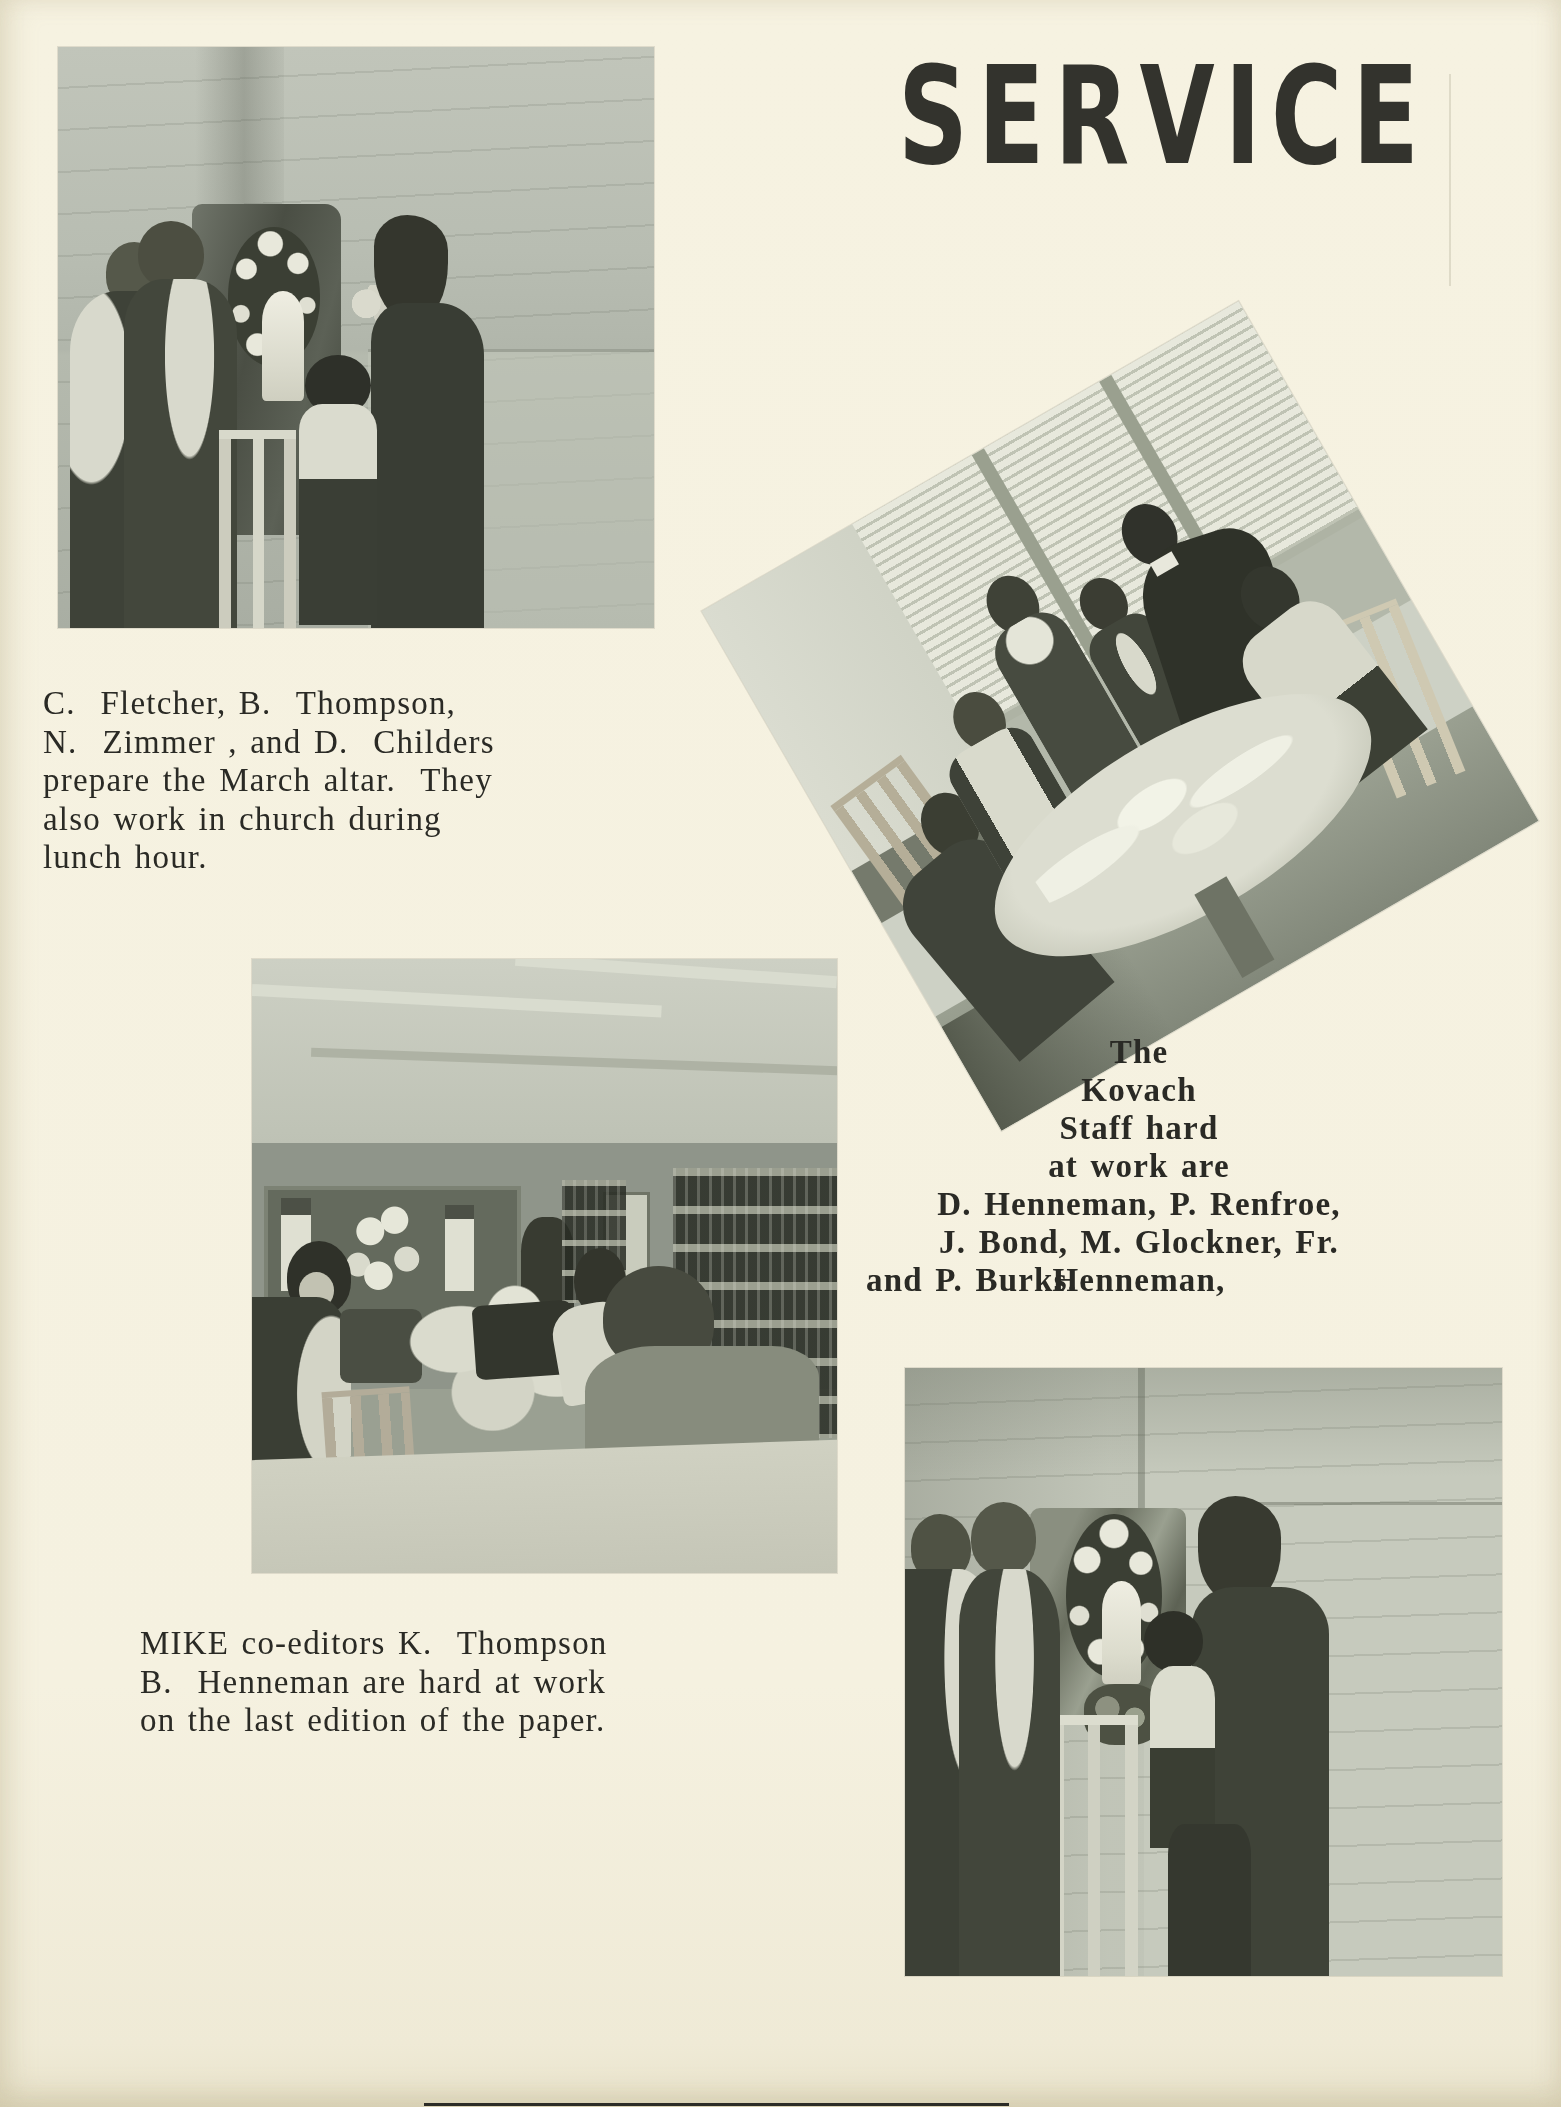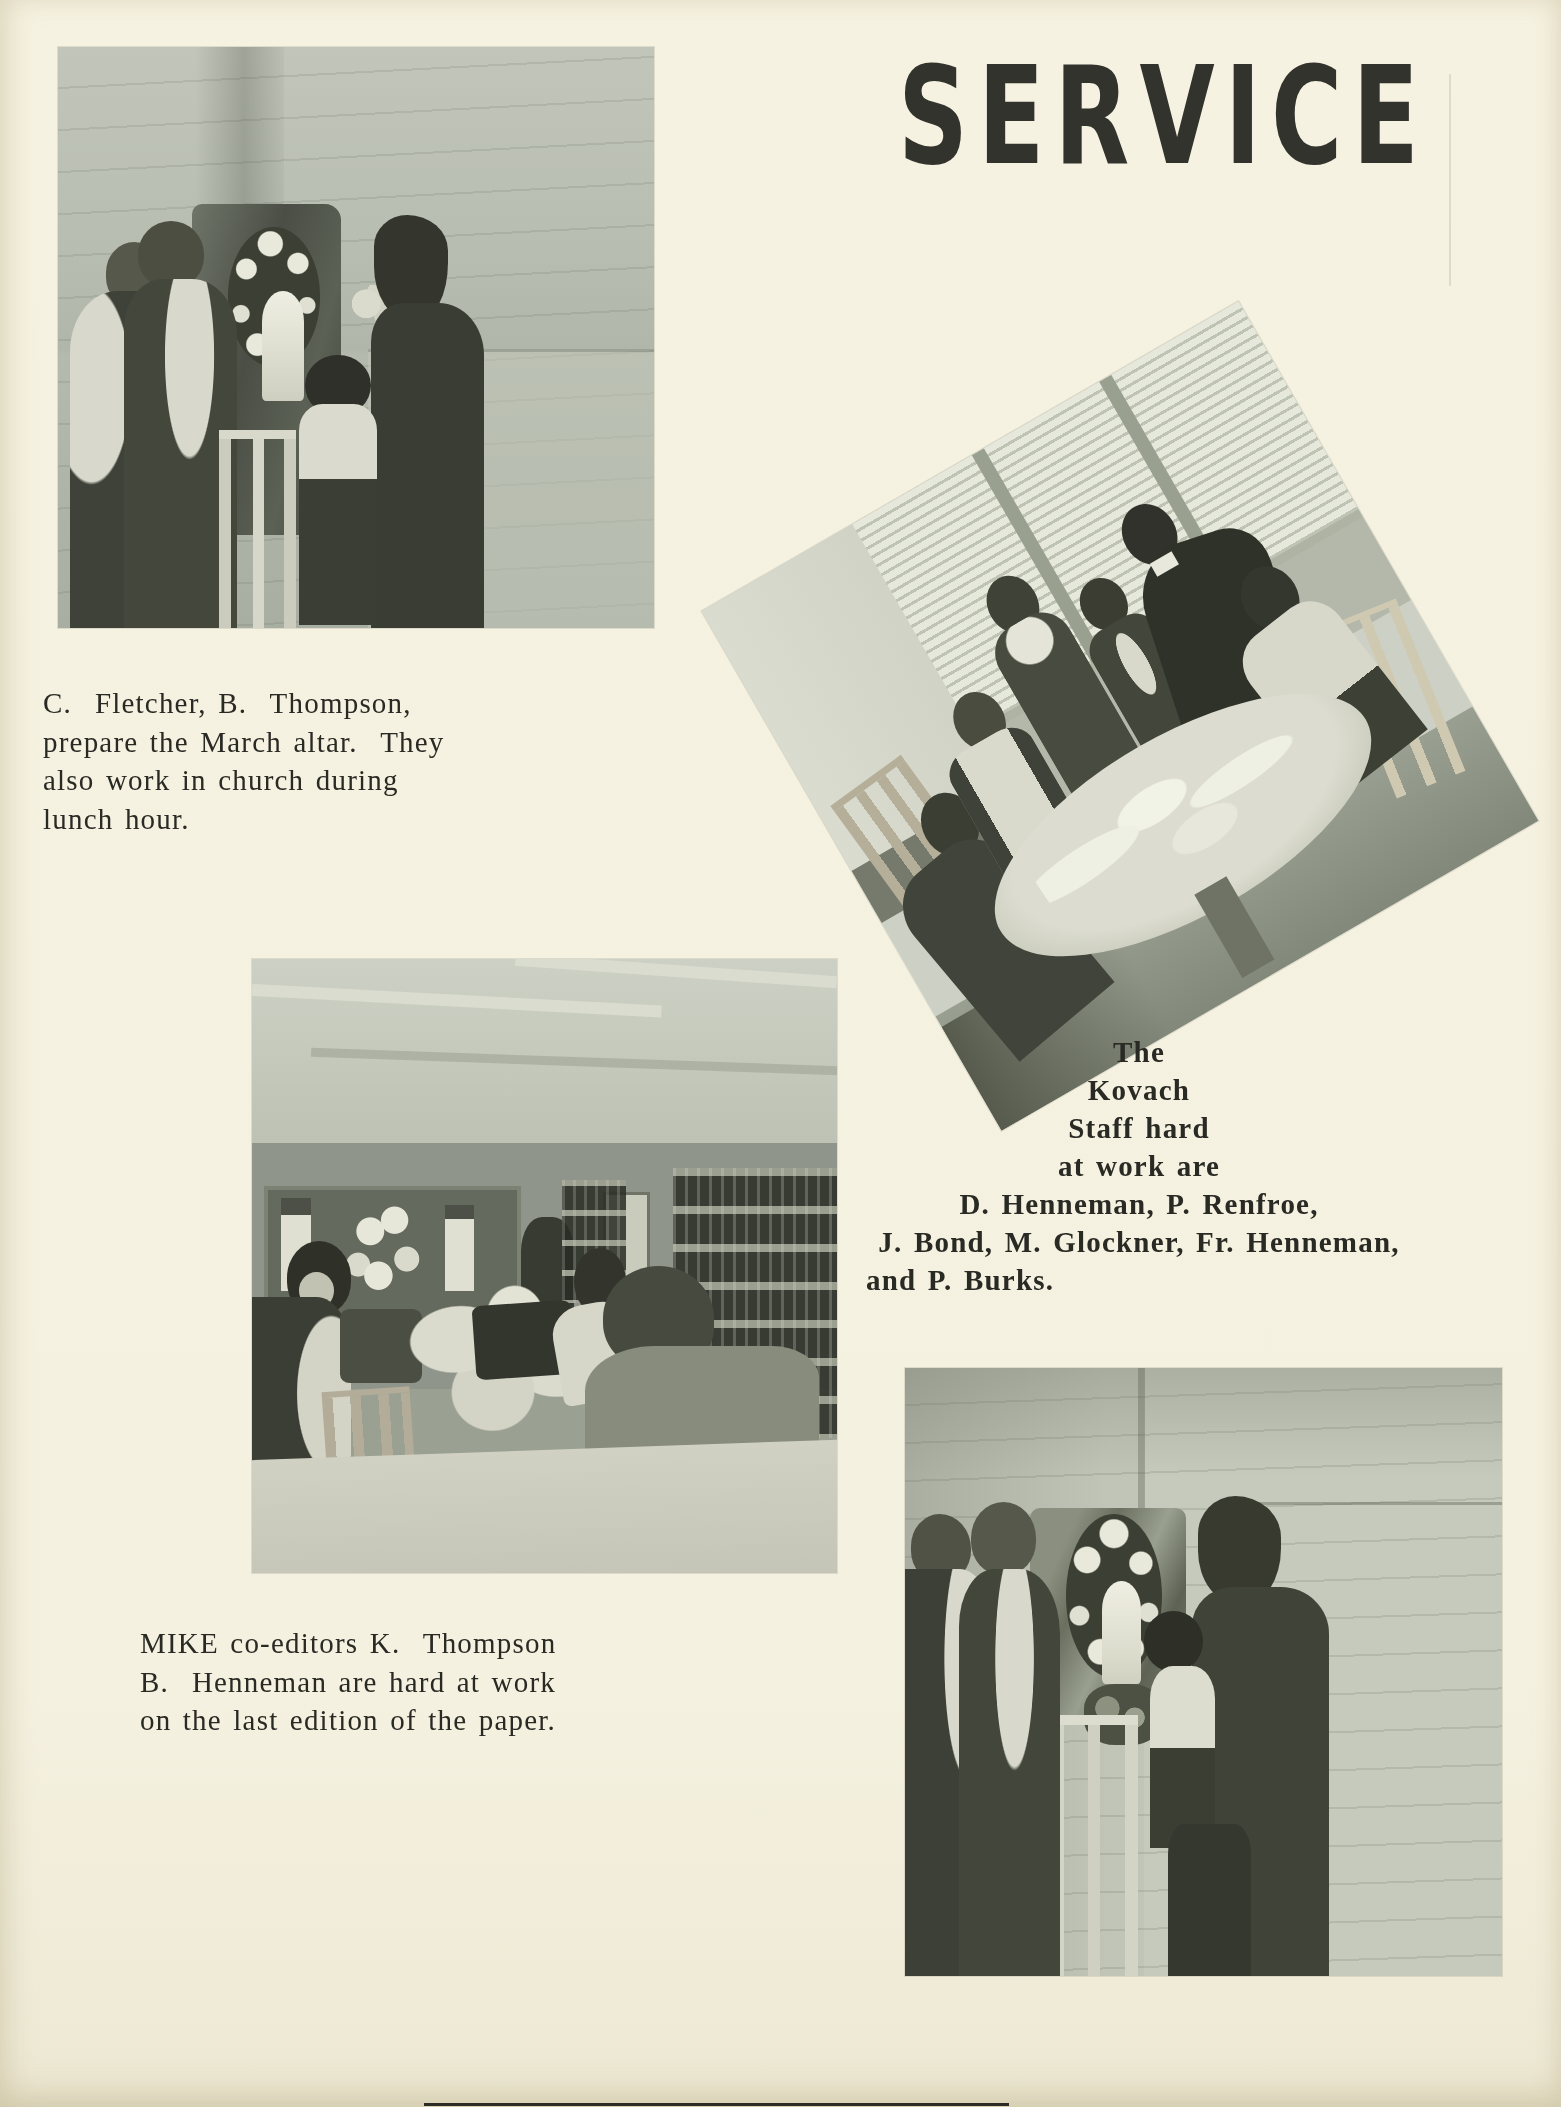--- a/index.html
+++ b/index.html
@@ -8,21 +8,21 @@
     background: linear-gradient(180deg,#f6f2e1 0%, #f5f1e0 80%, #efead6 97%, #e9e3cc 100%);
     box-shadow: inset 14px 0 26px rgba(180,168,128,.18), inset -10px 0 22px rgba(180,168,128,.12), inset 0 -16px 24px rgba(170,158,118,.18);
     font-family:"Liberation Serif","DejaVu Serif",serif;
   }
   .title {
     position:absolute; left:898px; top:49px; margin:0;
     font-family:"DejaVu Sans",sans-serif; font-weight:600;
     font-size:135px; line-height:1; letter-spacing:14px; color:#33332d;
     transform:scaleX(0.72); transform-origin:left top; white-space:nowrap;
   }
-  .caption { position:absolute; color:#2a2a25; font-size:29px; letter-spacing:1.2px; word-spacing:3px; }
+  .caption { position:absolute; color:#2a2a25; font-size:33px; letter-spacing:1.2px; word-spacing:3px; }
   .caption .cap-line { white-space:pre-wrap; height:38.5px; line-height:38.5px; }
   .cap-1 { left:43px; top:684px; width:520px; }
   .cap-2 { left:866px; top:1033px; width:546px;font-weight:bold; }
   .cap-2 .cap-line { text-align:center; height:38px; line-height:38px; }
   .cap-2 .cap-line.last { text-align:left; }
   .cap-3 { left:140px; top:1624px; width:520px; }
 
   .photo { position:absolute; overflow:hidden; box-shadow:0 0 0 1px rgba(60,60,50,.12); }
   .photo * { position:absolute; }
   .p1 { left:18px; top:31px; width:596px; height:581px;
@@ -226,20 +226,21 @@
     <div class="p1-g2-body"></div>
     <div class="p1-g4-hair"></div>
     <div class="p1-g4-body"></div>
     <div class="p1-kneel-head"></div>
     <div class="p1-kneel-body"></div>
     <div class="p1-table"></div>
   </figure>
 
   <div class="caption cap-1">
     <div class="cap-line">C.  Fletcher, B.  Thompson,</div>
+    <div class="cap-line">N.  Zimmer , and D.  Childers</div>
     <div class="cap-line">prepare the March altar.  They</div>
     <div class="cap-line">also work in church during</div>
     <div class="cap-line">lunch hour.</div>
   </div>
 
   <figure class="photo p2" aria-label="Tilted snapshot of the Annual staff working around a round table covered with papers in front of a window with blinds">
     <div class="p2-leftwall"></div>
     <div class="p2-window"></div>
     <div class="p2-wallunder"></div>
     <div class="p2-radiator"></div>

